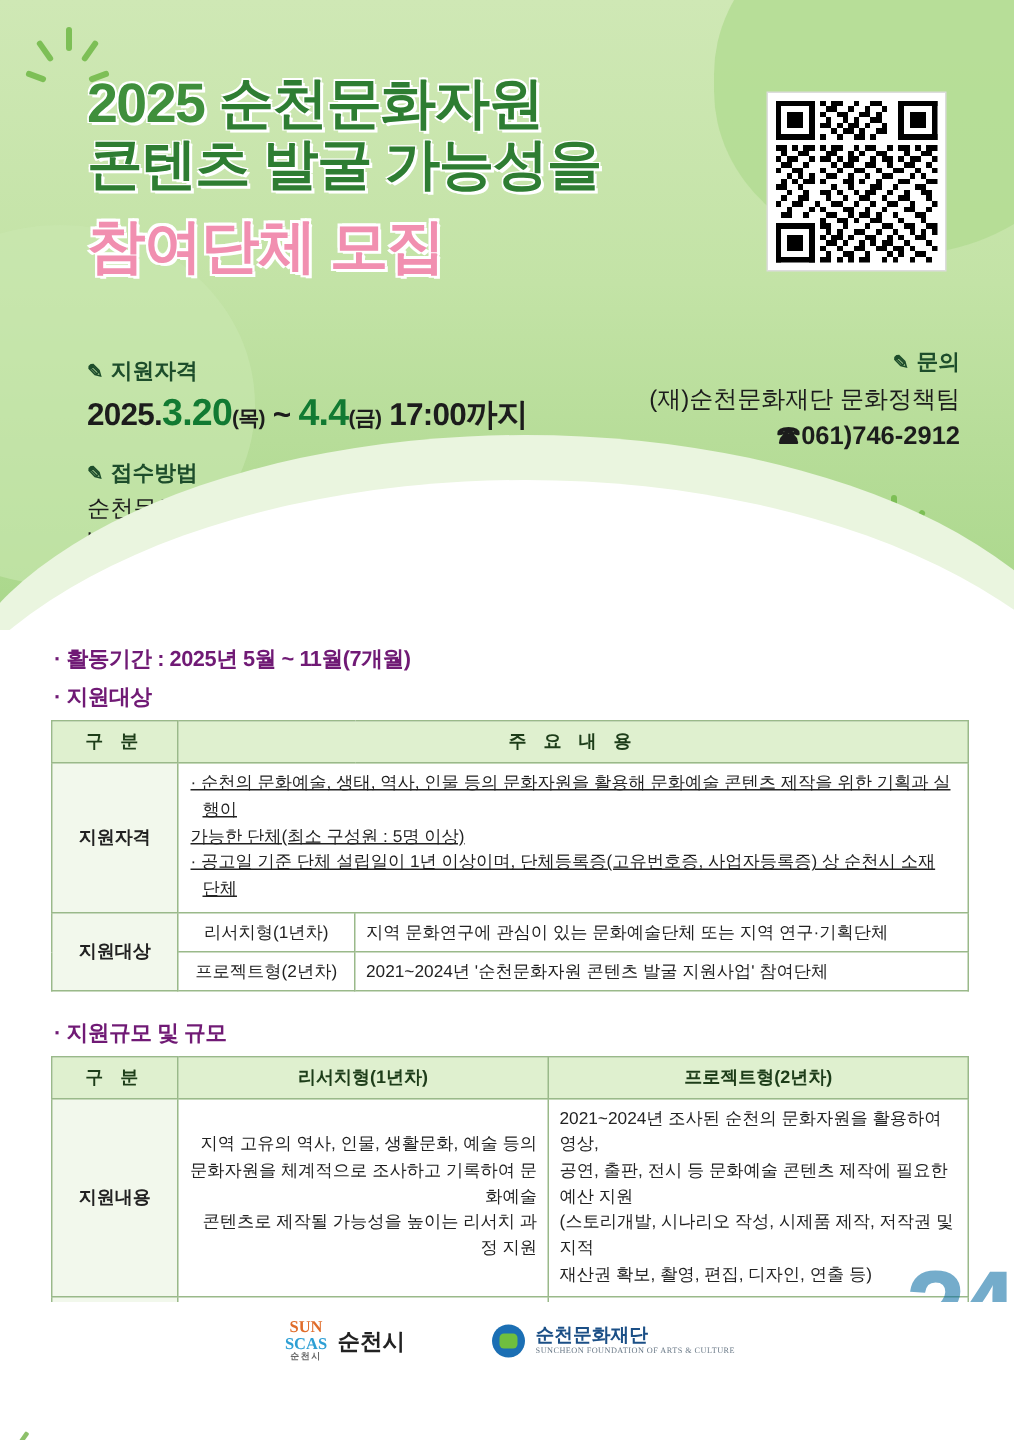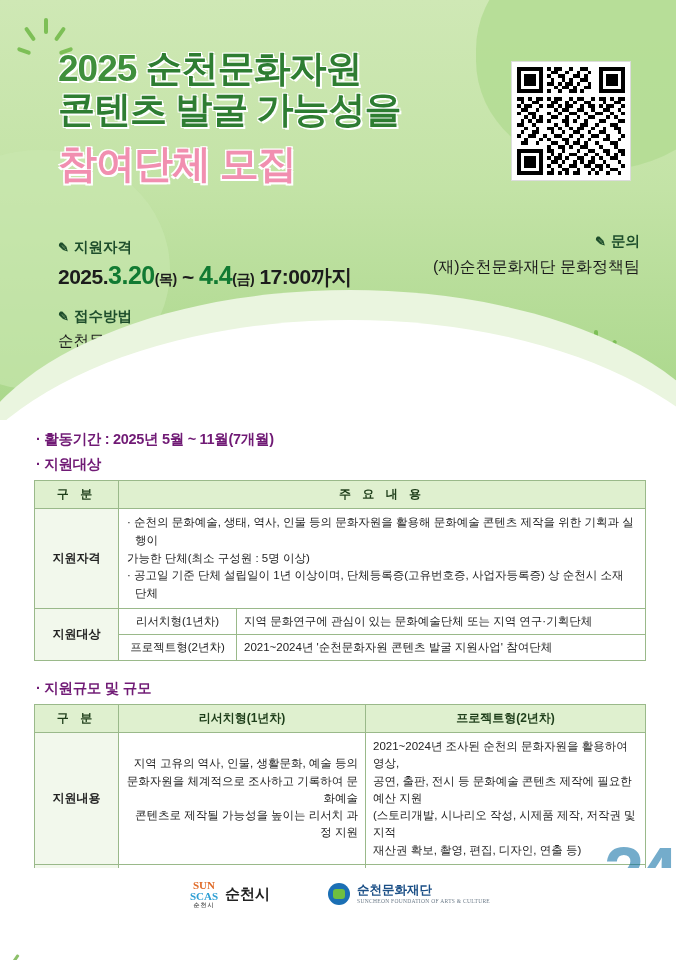--- a/index.html
+++ b/index.html
@@ -97,21 +97,21 @@
   th {
     background:#dff0cf; color:#1d3d19; font-weight:bold; font-size:12px;
     letter-spacing:4px; padding:5px 2px;
   }
   th.plain { letter-spacing:0; }
   td.head {
     background:#f2f8ec; text-align:center; font-weight:bold; width:84px; color:#222; font-size:12px;
   }
   td.sub { text-align:center; width:118px; font-size:11.5px; }
   .cell-list { margin:0; padding-left:9px; line-height:1.55; }
-  .cell-list li { list-style:none; text-indent:-8px; }
+  .cell-list li { list-style:none; text-indent:-8px;text-decoration:underline; }
   td.c { text-align:right; }
   .t2 td { line-height:1.5; }
   .note { text-align:center; line-height:1.6; padding:7px 4px; }
 
   
   .footer {
     position:absolute; left:0; bottom:0; width:680px; height:92px;
     background:#fff;
     font-family:Liberation Serif, serif;
   }
@@ -414,20 +414,23 @@
       <div class="method-txt">https://scas.cfsc.or.kr/</div>
     </div>
   </div>
 
   <div class="info-right">
     <div class="lbl">
       <span class="pen">✎</span>
       <span>문의</span>
     </div>
     <div class="org">(재)순천문화재단 문화정책팀</div>
+    <div class="tel">
+      <span>☎</span><span>061)746-2912</span>
+    </div>
   </div>
 
   <div class="hero-wave"></div>
   <div class="hero-wave2"></div>
 </div>
 
 <div class="content">
 
   <div class="bullet">· 활동기간 : 2025년 5월 ~ 11월(7개월)</div>
   <div class="bullet">· 지원대상</div>

